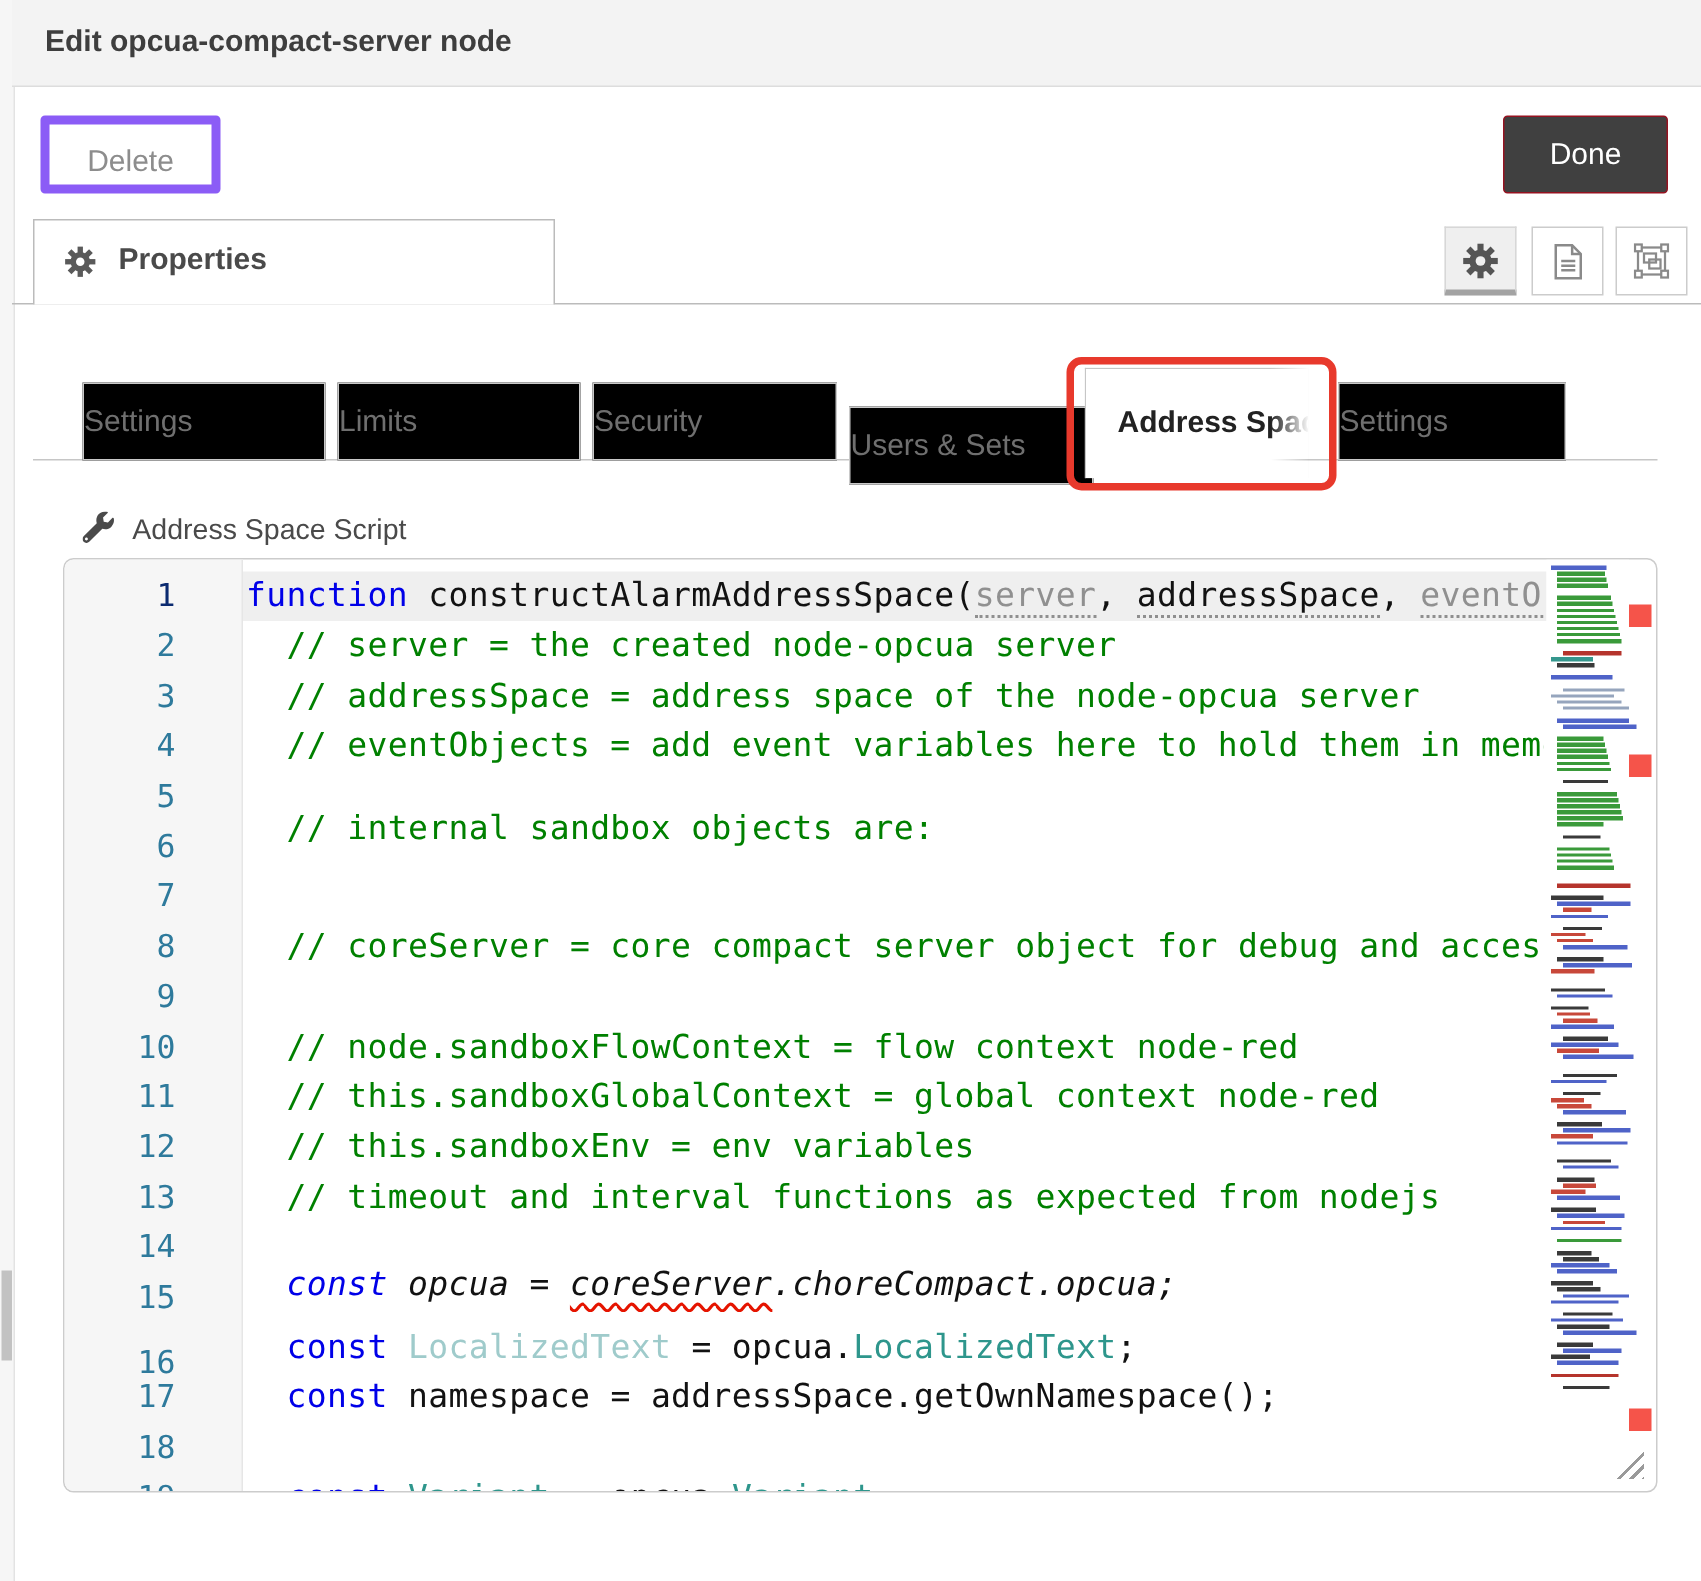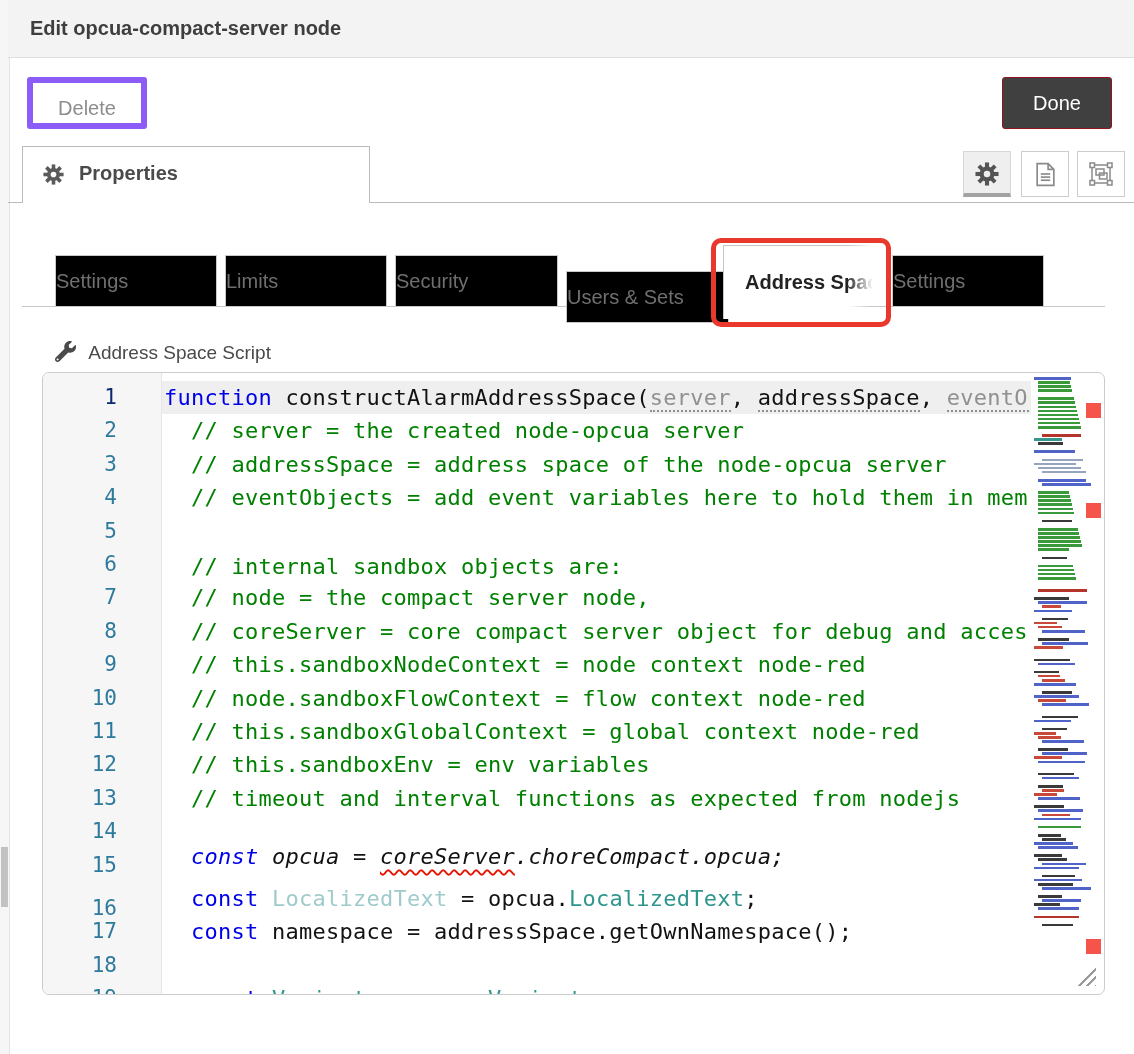--- a/index.html
+++ b/index.html
@@ -207,24 +207,22 @@
         <div class="g-num" style="top: 575.8px;">18</div>
         <div class="g-num" style="top: 609.2px;">19</div>
       </div>
     <div class="current-line"></div>
     <div class="code-area" id="code-area">
         <div class="c-line" style="top: 8px;"><span class="t-kw">function</span><span class="t-pl"> constructAlarmAddressSpace(</span><span class="t-hf">server</span><span class="t-pl">, </span><span class="t-hint">addressSpace</span><span class="t-pl">, </span><span class="t-hf">eventObjects</span></div>
         <div class="c-line" style="top: 41.4px;"><span class="t-cm">  // server = the created node-opcua server</span></div>
         <div class="c-line" style="top: 74.8px;"><span class="t-cm">  // addressSpace = address space of the node-opcua server</span></div>
         <div class="c-line" style="top: 108.2px;"><span class="t-cm">  // eventObjects = add event variables here to hold them in memory</span></div>
         <div class="c-line" style="top: 141.6px;"></div>
-        <div class="c-line" style="top: 177px; text-align: right;"><span class="t-cm">  // internal sandbox objects are:</span></div>
-        <div class="c-line" style="top: 208.4px;"><span class="t-cm">  // node = the compact server node,</span></div>
+        <div class="c-line" style="top: 163px; text-align: right;"><span class="t-cm">  // internal sandbox objects are:</span></div>
         <div class="c-line" style="top: 241.8px;"><span class="t-cm">  // coreServer = core compact server object for debug and access</span></div>
-        <div class="c-line" style="top: 275.2px;"><span class="t-cm">  // this.sandboxNodeContext = node context node-red</span></div>
         <div class="c-line" style="top: 308.6px;"><span class="t-cm">  // node.sandboxFlowContext = flow context node-red</span></div>
         <div class="c-line" style="top: 342px;"><span class="t-cm">  // this.sandboxGlobalContext = global context node-red</span></div>
         <div class="c-line" style="top: 375.4px;"><span class="t-cm">  // this.sandboxEnv = env variables</span></div>
         <div class="c-line" style="top: 408.8px;"><span class="t-cm">  // timeout and interval functions as expected from nodejs</span></div>
         <div class="c-line" style="top: 442.2px;"></div>
         <div class="c-line" style="top: 467px; font-style: italic;"><span class="t-pl">  </span><span class="t-kw">const</span><span class="t-pl"> opcua = </span><span class="t-err">coreServer</span><span class="t-pl">.choreCompact.opcua;</span></div>
         <div class="c-line" style="top: 509px;"><span class="t-pl">  </span><span class="t-kw">const</span><span class="t-pl"> </span><span class="t-tyf">LocalizedText</span><span class="t-pl"> = opcua.</span><span class="t-ty">LocalizedText</span><span class="t-pl">;</span></div>
         <div class="c-line" style="top: 542.4px;"><span class="t-pl">  </span><span class="t-kw">const</span><span class="t-pl"> namespace = addressSpace.getOwnNamespace();</span></div>
         <div class="c-line" style="top: 575.8px;"></div>
         <div class="c-line" style="top: 609.2px;"><span class="t-pl">  </span><span class="t-kw">const</span><span class="t-pl"> </span><span class="t-ty">Variant</span><span class="t-pl"> = opcua.</span><span class="t-ty">Variant</span><span class="t-pl">;</span></div>

